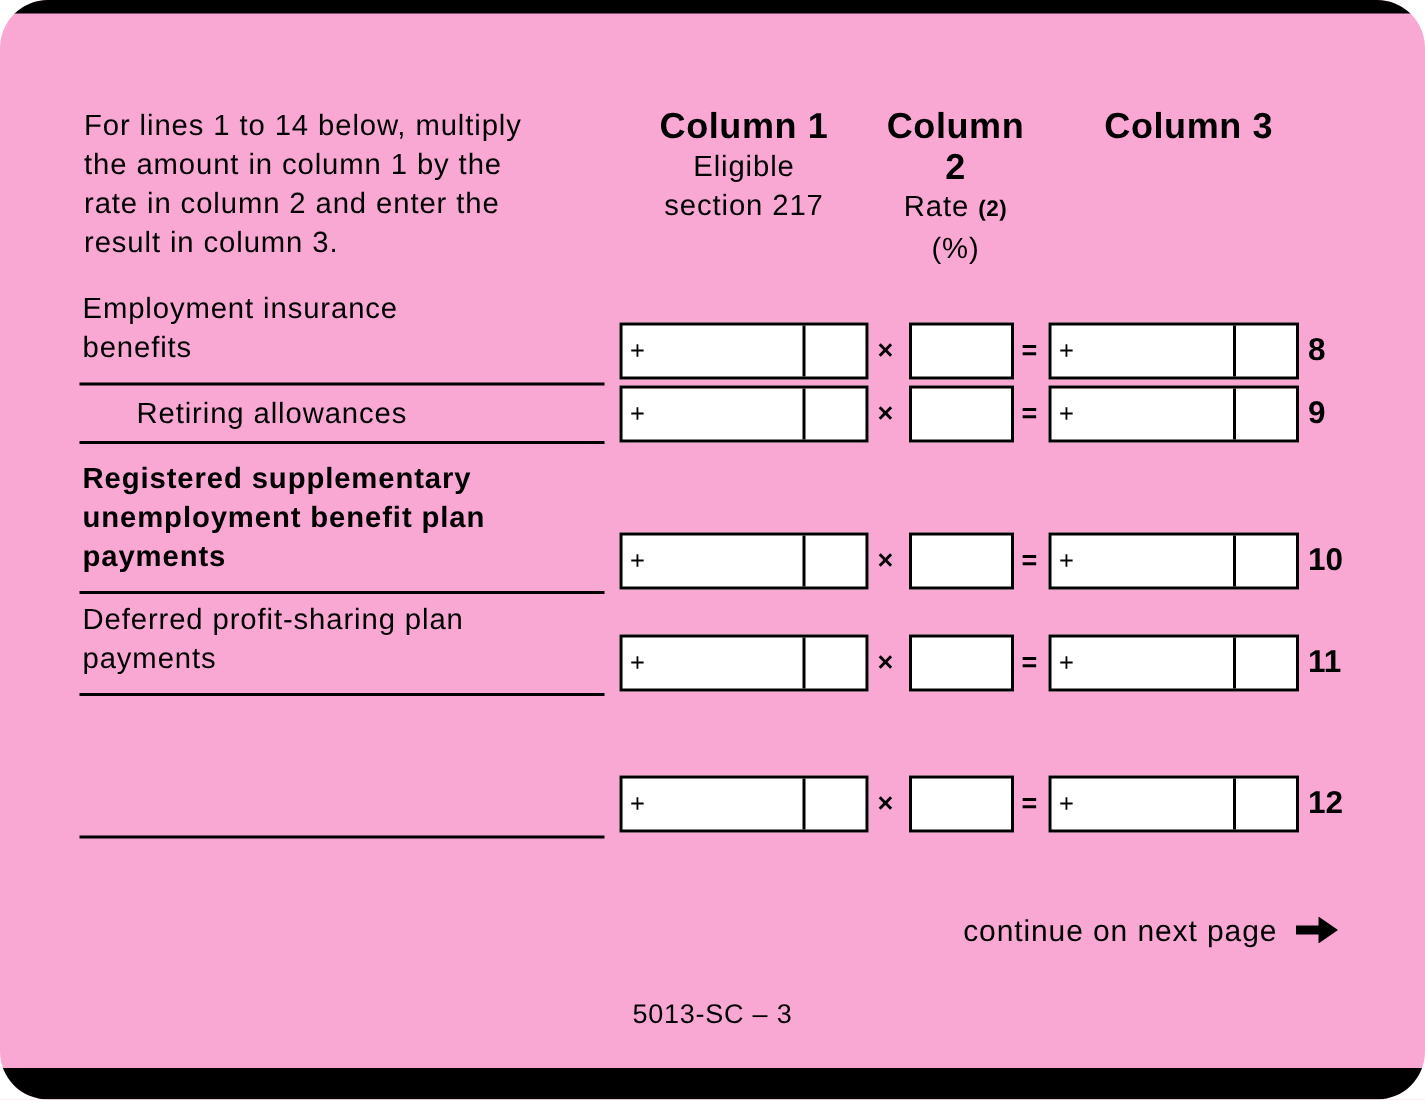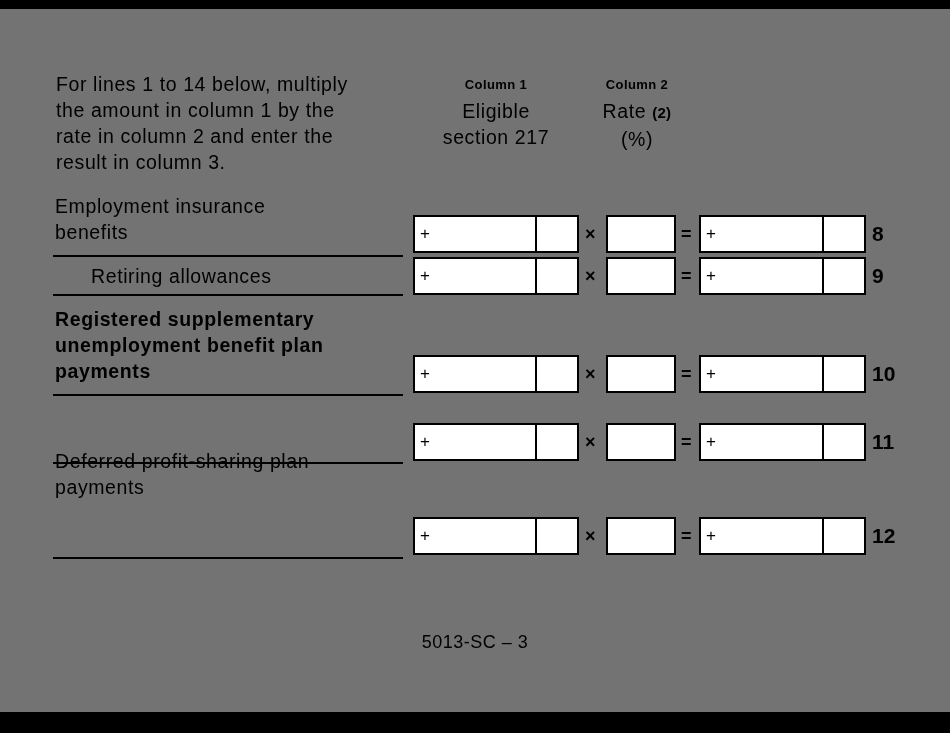--- a/index.html
+++ b/index.html
@@ -1,24 +1,24 @@
 <!DOCTYPE html>
 <html><head>
 <meta charset="utf-8">
 <style>
   * { margin:0; padding:0; box-sizing:border-box; }
   html,body { background:#ffffff; }
   body { font-family:"Liberation Sans", sans-serif; color:#000; }
-  .page { position:relative; width:950px; height:733px; background:#737373; overflow:hidden; }
+  .page { position:relative; width:950px; height:733px; background:#f9a8d4; overflow:hidden;border-radius:32px; }
   .abs { position:absolute; }
   .bar { position:absolute; left:0; width:100%; background:#000; }
   .txt { font-size:19.5px; line-height:26px; letter-spacing:0.6px; }
   .prewrap { white-space:pre-line; }
   .col-head { text-align:center; }
-  .col-title { font-weight:bold; font-size:13px; line-height:27px; letter-spacing:0.4px; }
+  .col-title { font-weight:bold; font-size:24px; line-height:27px; letter-spacing:0.4px; }
   .fn { font-weight:bold; font-size:15px; letter-spacing:0.3px; }
   .label-rule { position:absolute; left:53px; width:350px; height:2px; background:#000; }
   .box { position:absolute; border:2px solid #000; background:#fff; }
   .plus { position:absolute; left:5px; top:50%; transform:translateY(-50%); font-size:17px; letter-spacing:0; }
   .cents-div { position:absolute; top:0; bottom:0; right:40px; width:2px; background:#000; }
   .op { position:absolute; font-size:18px; font-weight:bold; transform:translateY(-50%); letter-spacing:0; }
   .line-no { position:absolute; font-weight:bold; font-size:21px; transform:translateY(-50%); letter-spacing:0; }
   .continue-wrap { text-align:right; }
   .continue-txt { font-size:20px; letter-spacing:0.6px; }
   .arrow { display:inline-block; vertical-align:-2px; margin-left:8px; }
@@ -42,20 +42,21 @@
     <div class="txt">section 217</div>
   </div>
 
   <div class="abs col-head" style="left:581px;top:71px;width:112px;">
     <div class="col-title">Column 2</div>
     <div class="txt"><span>Rate</span> <span class="fn">(2)</span></div>
     <div class="txt">(%)</div>
   </div>
 
   <div class="abs col-head" style="left:700px;top:71px;width:185px;">
+    <div class="col-title">Column 3</div>
   </div>
 
   <div class="txt prewrap abs" style="left:55px;top:193px;">Employment insurance
 benefits</div>
   <div class="label-rule" style="top:255px;"></div>
   <div class="box" style="left:413px;top:215px;width:166px;height:38px;">
     <span class="plus">+</span>
     <span class="cents-div"></span>
   </div>
   <span class="op" style="left:585px;top:234px;">×</span>
@@ -92,21 +93,21 @@
   </div>
   <span class="op" style="left:585px;top:374px;">×</span>
   <div class="box" style="left:606px;top:355px;width:70px;height:38px;"></div>
   <span class="op" style="left:681px;top:374px;">=</span>
   <div class="box" style="left:699px;top:355px;width:167px;height:38px;">
     <span class="plus">+</span>
     <span class="cents-div"></span>
   </div>
   <span class="line-no" style="left:872px;top:374px;">10</span>
 
-  <div class="txt prewrap abs" style="left:55px;top:400px;margin-top:48px;">Deferred profit-sharing plan
+  <div class="txt prewrap abs" style="left:55px;top:400px;">Deferred profit-sharing plan
 payments</div>
   <div class="label-rule" style="top:462px;"></div>
   <div class="box" style="left:413px;top:423px;width:166px;height:38px;">
     <span class="plus">+</span>
     <span class="cents-div"></span>
   </div>
   <span class="op" style="left:585px;top:442px;">×</span>
   <div class="box" style="left:606px;top:423px;width:70px;height:38px;"></div>
   <span class="op" style="left:681px;top:442px;">=</span>
   <div class="box" style="left:699px;top:423px;width:167px;height:38px;">
@@ -122,18 +123,26 @@
   </div>
   <span class="op" style="left:585px;top:536px;">×</span>
   <div class="box" style="left:606px;top:517px;width:70px;height:38px;"></div>
   <span class="op" style="left:681px;top:536px;">=</span>
   <div class="box" style="left:699px;top:517px;width:167px;height:38px;">
     <span class="plus">+</span>
     <span class="cents-div"></span>
   </div>
   <span class="line-no" style="left:872px;top:536px;">12</span>
 
+  <div class="abs continue-wrap" style="left:400px;top:610px;width:492px;">
+    <span class="continue-txt">continue on next page</span>
+    <span class="arrow">
+      <svg width="28" height="18" viewBox="0 0 28 18" aria-hidden="true">
+          <path d="M0 6 h15 v-6 l13 9 -13 9 v-6 H0 z" fill="#000"></path>
+        </svg>
+    </span>
+  </div>
 
-  <div class="abs footer" style="left:0;top:632px;width:100%;">5013-SC – 3</div>
+  <div class="abs footer" style="left:0;top:666px;width:100%;">5013-SC – 3</div>
 
   <div class="bar" style="top:712px;height:21px;"></div>
 
 </div>
 
 </body></html>

